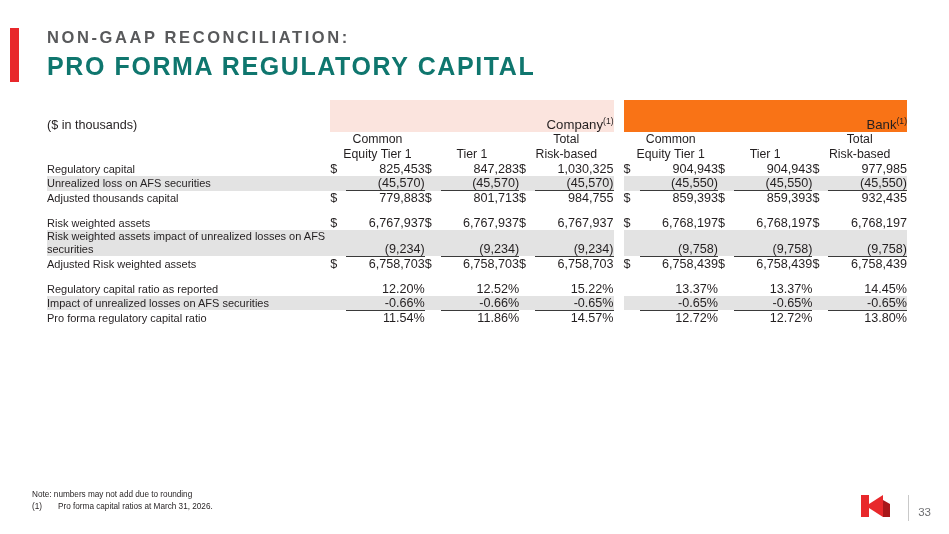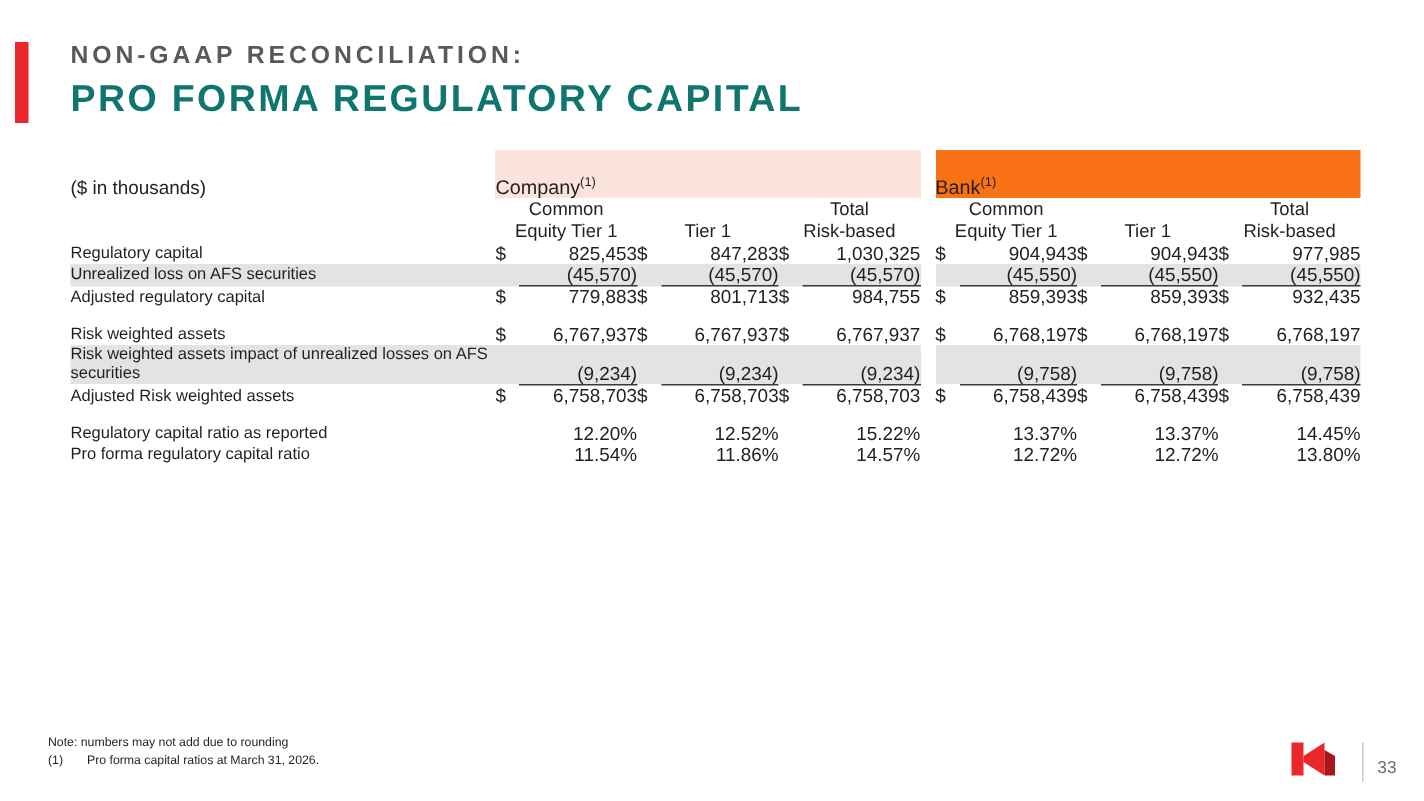--- a/index.html
+++ b/index.html
@@ -71,21 +71,21 @@
   .col-cur   { width: 16px; }
   .col-num   { width: 78px; }
   .col-gap   { width: 10px; }
 
   .units {
     font-size: 12.6px;
     padding-bottom: 6px;
     padding-top: 8px;
   }
   .grouphdr {
-    text-align: left;
+    text-align: right;
     font-weight: bold;
     font-size: 13.2px;
     height: 32px;
     vertical-align: middle;
   }
   .grouphdr.company { background: #fbe4de; }
   .grouphdr.bank { background: #f97316; }
   .grouphdr sup { font-size: 8.6px; vertical-align: super; }
 
   .subhdr {
@@ -257,21 +257,21 @@
         <td class="spacer-cell"></td>
         <td class="cur"></td>
         <td class="num ul-cell">(45,550)</td>
         <td class="cur"></td>
         <td class="num ul-cell">(45,550)</td>
         <td class="cur"></td>
         <td class="num ul-cell">(45,550)</td>
       </tr>
 
       <tr>
-        <td class="rowlabel">Adjusted regulatory capital</td>
+        <td class="rowlabel">Adjusted thousands capital</td>
         <td class="cur">$</td>
         <td class="num">779,883</td>
         <td class="cur">$</td>
         <td class="num">801,713</td>
         <td class="cur">$</td>
         <td class="num">984,755</td>
         <td></td>
         <td class="cur">$</td>
         <td class="num">859,393</td>
         <td class="cur">$</td>
@@ -349,20 +349,36 @@
         <td class="num">15.22%</td>
         <td></td>
         <td class="cur"></td>
         <td class="num">13.37%</td>
         <td class="cur"></td>
         <td class="num">13.37%</td>
         <td class="cur"></td>
         <td class="num">14.45%</td>
       </tr>
 
+      <tr class="shaded">
+        <td class="rowlabel">Impact of unrealized losses on AFS securities</td>
+        <td class="cur"></td>
+        <td class="num ul-cell">-0.66%</td>
+        <td class="cur"></td>
+        <td class="num ul-cell">-0.66%</td>
+        <td class="cur"></td>
+        <td class="num ul-cell">-0.65%</td>
+        <td class="spacer-cell"></td>
+        <td class="cur"></td>
+        <td class="num ul-cell">-0.65%</td>
+        <td class="cur"></td>
+        <td class="num ul-cell">-0.65%</td>
+        <td class="cur"></td>
+        <td class="num ul-cell">-0.65%</td>
+      </tr>
 
       <tr>
         <td class="rowlabel">Pro forma regulatory capital ratio</td>
         <td class="cur"></td>
         <td class="num">11.54%</td>
         <td class="cur"></td>
         <td class="num">11.86%</td>
         <td class="cur"></td>
         <td class="num">14.57%</td>
         <td></td>

